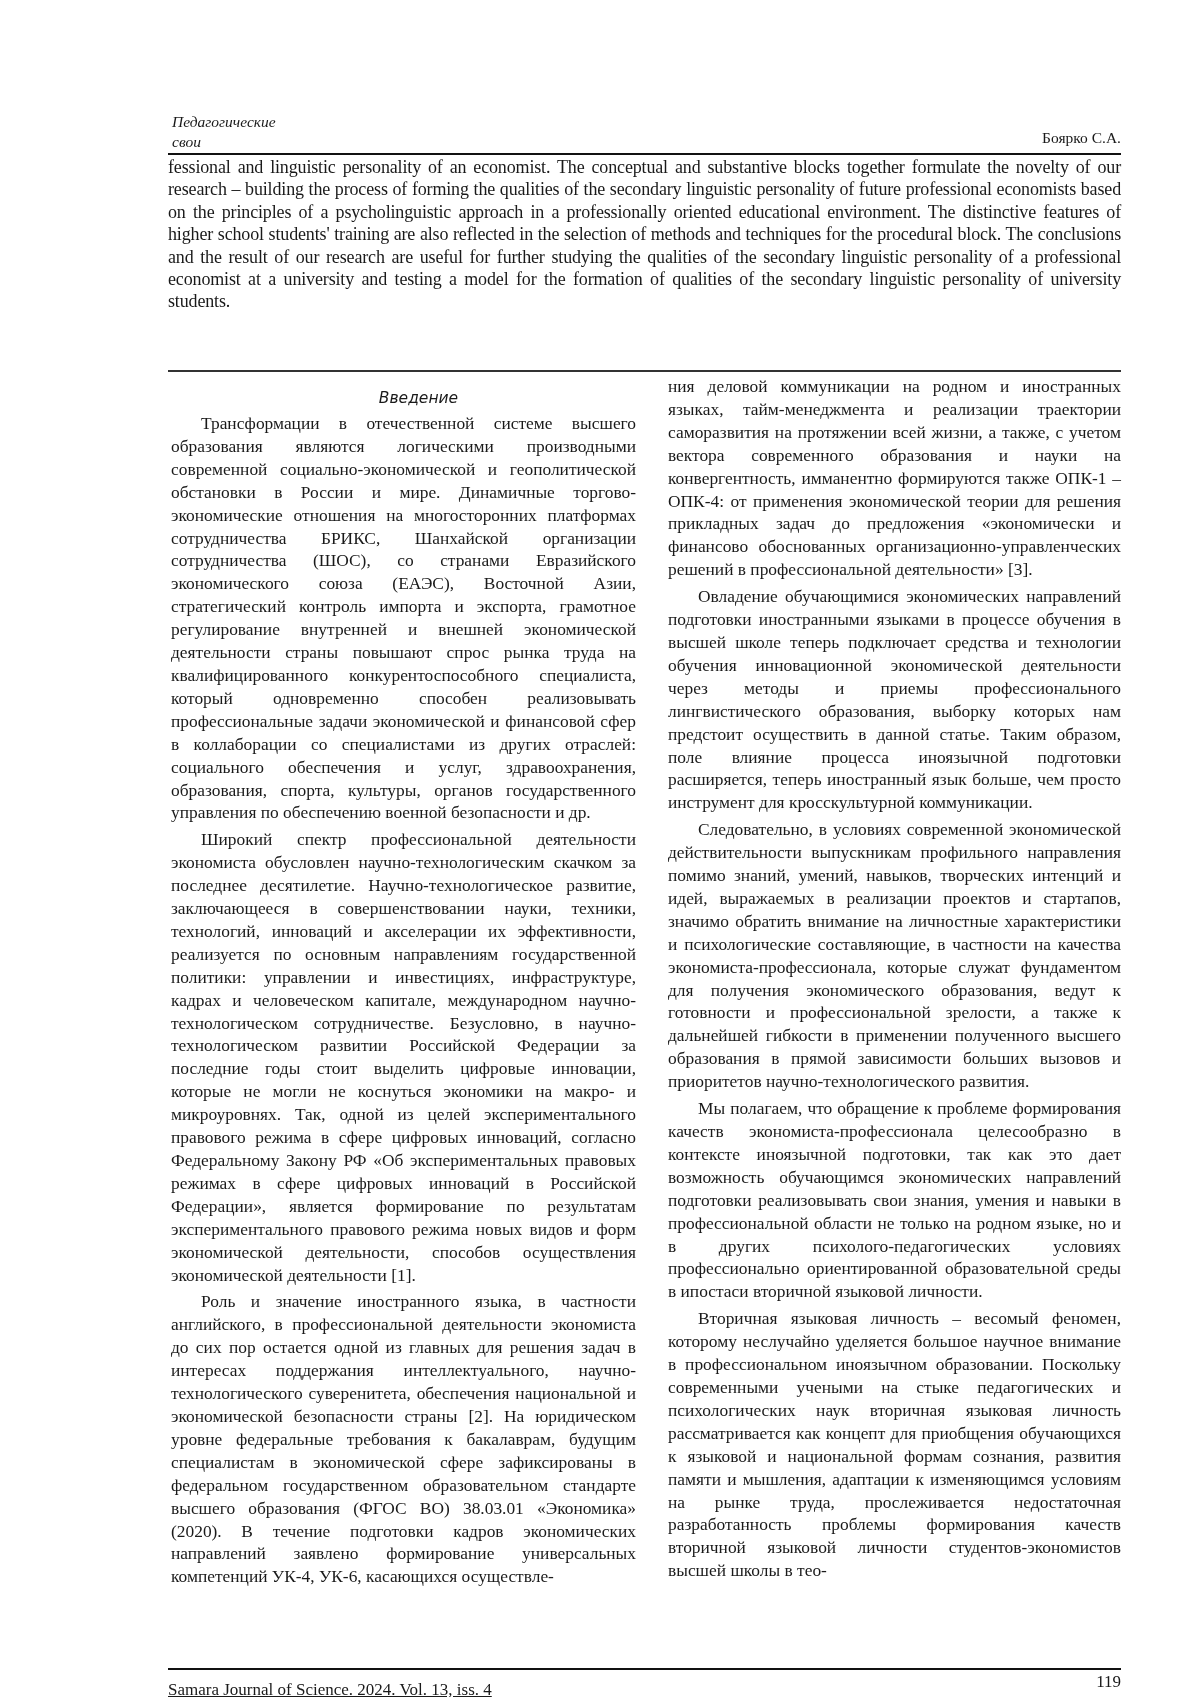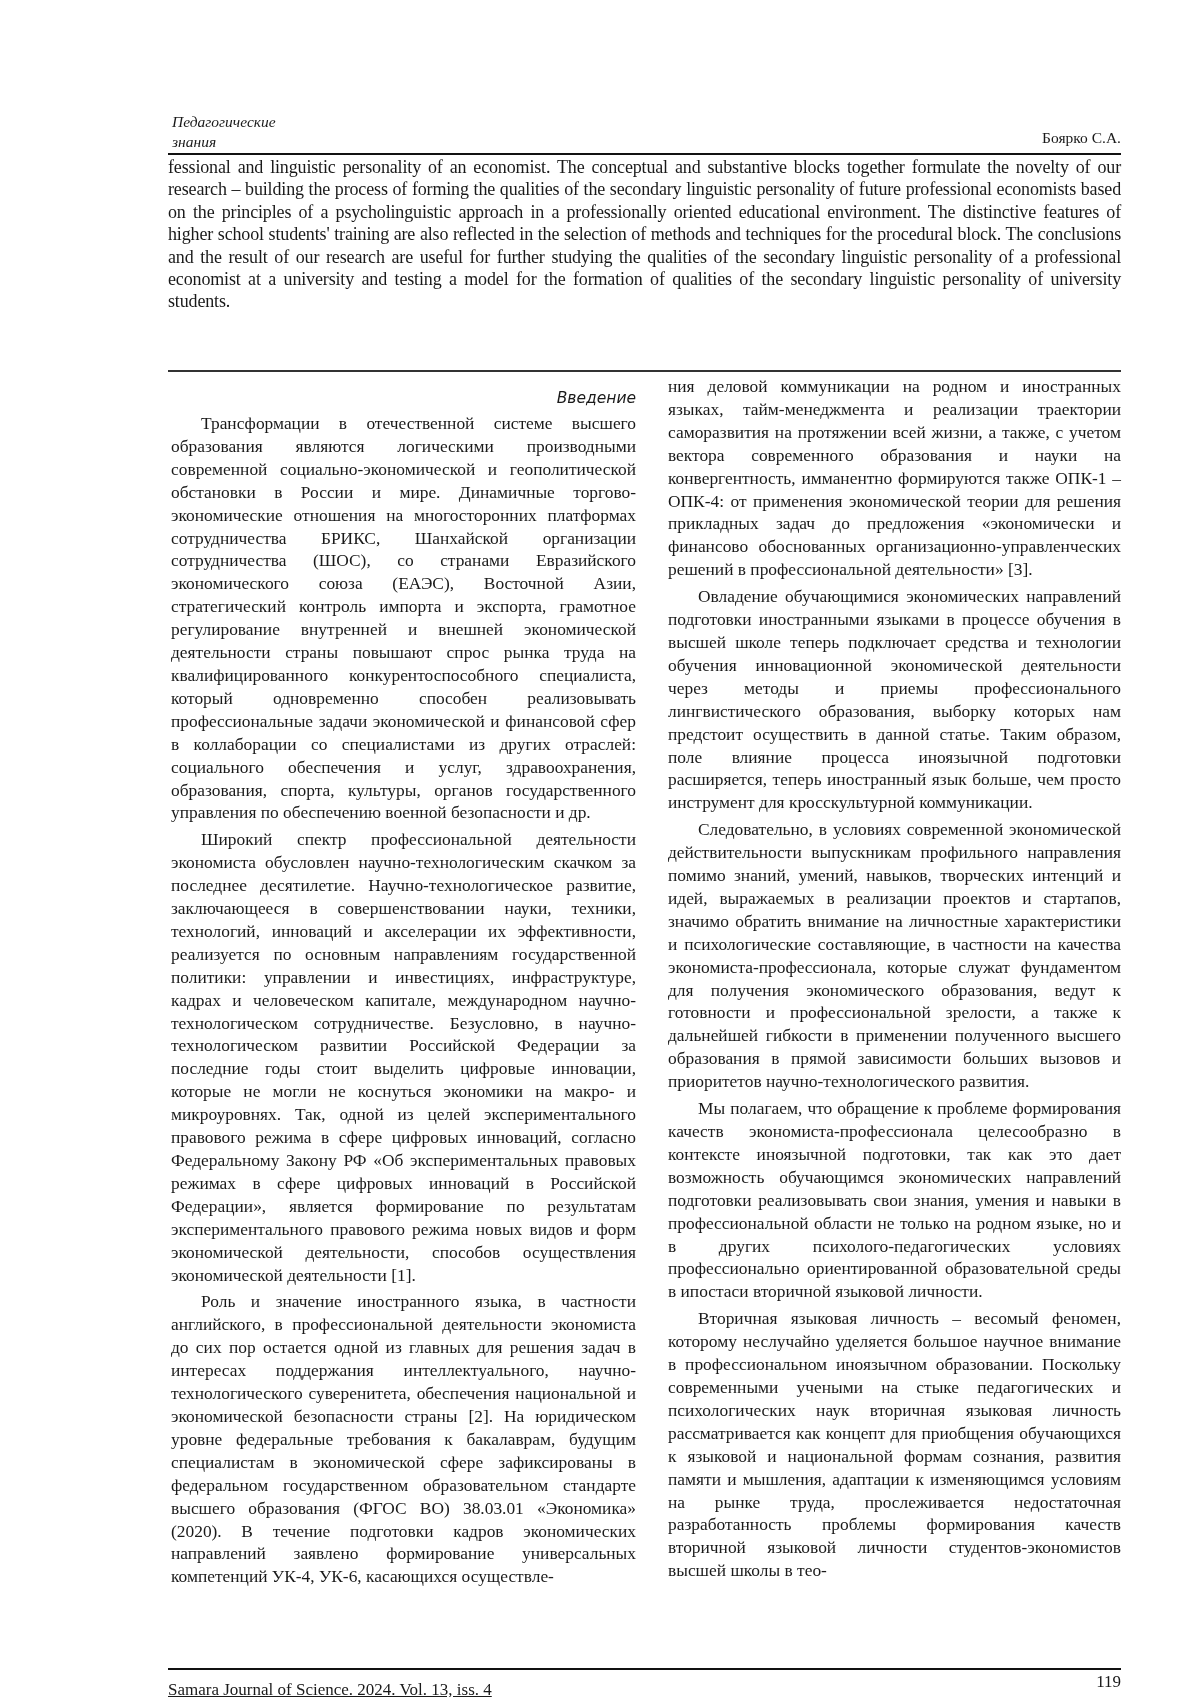--- a/index.html
+++ b/index.html
@@ -18,37 +18,37 @@
     .abstract .kw { text-indent: 28px; }
     .abstract .kw i { font-style: italic; }
     .abs-rule { position: absolute; left: 0; top: 322px; width: 953px; height: 2px; background: #333; }
 
     
     .col { position: absolute; top: 340px; font-family: "Liberation Serif", serif; font-size: 17.4px; line-height: 22.9px; text-align: justify; hyphens: manual; }
     .col-left { left: 3px; width: 465px; }
     .col-right { left: 500px; width: 453px; top: 327px; }
     .col p { margin: 0 0 4px 0; text-indent: 30px; }
     .col p.cont { text-indent: 0; }
-    .section-title { text-align: right; font-family: "DejaVu Sans", sans-serif; font-style: italic; font-size: 15.5px; line-height: 20px; margin: 0 0 2px 0; text-indent: 0; }
+    .section-title { text-align: center; font-family: "DejaVu Sans", sans-serif; font-style: italic; font-size: 15.5px; line-height: 20px; margin: 0 0 2px 0; text-indent: 0; }
 
     
     .ftr-rule { position: absolute; left: 0; top: 1620px; width: 953px; height: 2px; background: #111; }
     .ftr { position: absolute; left: 0; top: 1623px; width: 953px; font-family: "Liberation Serif", serif; font-size: 17px; line-height: 22px; }
     .ftr-left { position: absolute; left: 0; top: 8px; text-decoration: underline; }
     .ftr-right { position: absolute; right: 0; top: 0; }
   </style>
 </head>
 <body>
 
 <div class="page">
 
   <div class="hdr">
     <div class="hdr-left">
       <div>Педагогические</div>
-      <div>знания</div>
+      <div>свои</div>
     </div>
     <div class="hdr-right">
       <div>Боярко С.А.</div>
     </div>
     <div class="hdr-rule"></div>
   </div>
 
   <div class="abstract">
     <p>fessional and linguistic personality of an economist. The conceptual and substantive blocks together formulate the novelty of our research – building the process of forming the qualities of the secondary linguistic personality of future professional economists based on the principles of a psycholinguistic approach in a professionally oriented educational environment. The distinctive features of higher school students' training are also reflected in the selection of methods and techniques for the procedural block. The conclusions and the result of our research are useful for further studying the qualities of the secondary linguistic personality of a professional economist at a university and testing a model for the formation of qualities of the secondary linguistic personality of university students.</p>
   </div>

